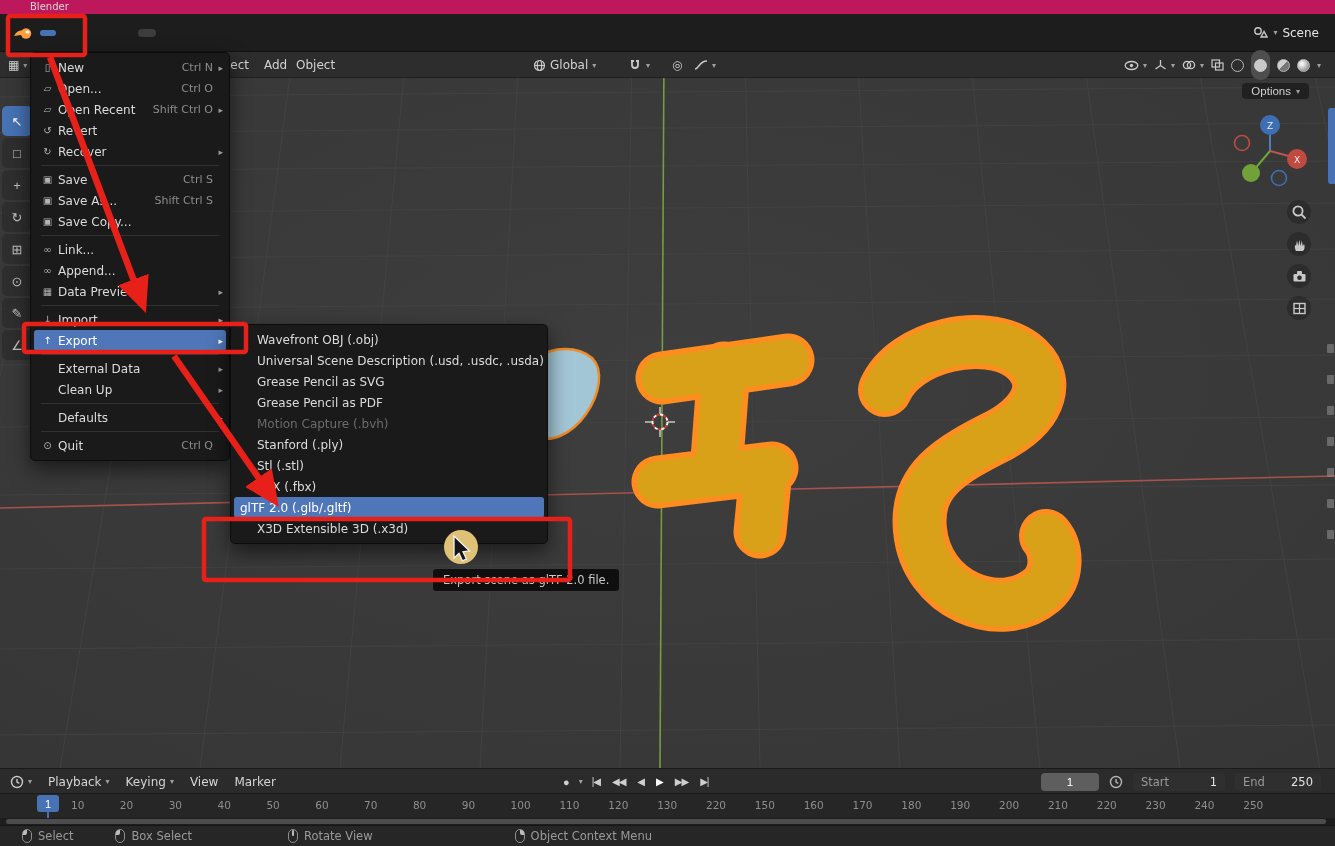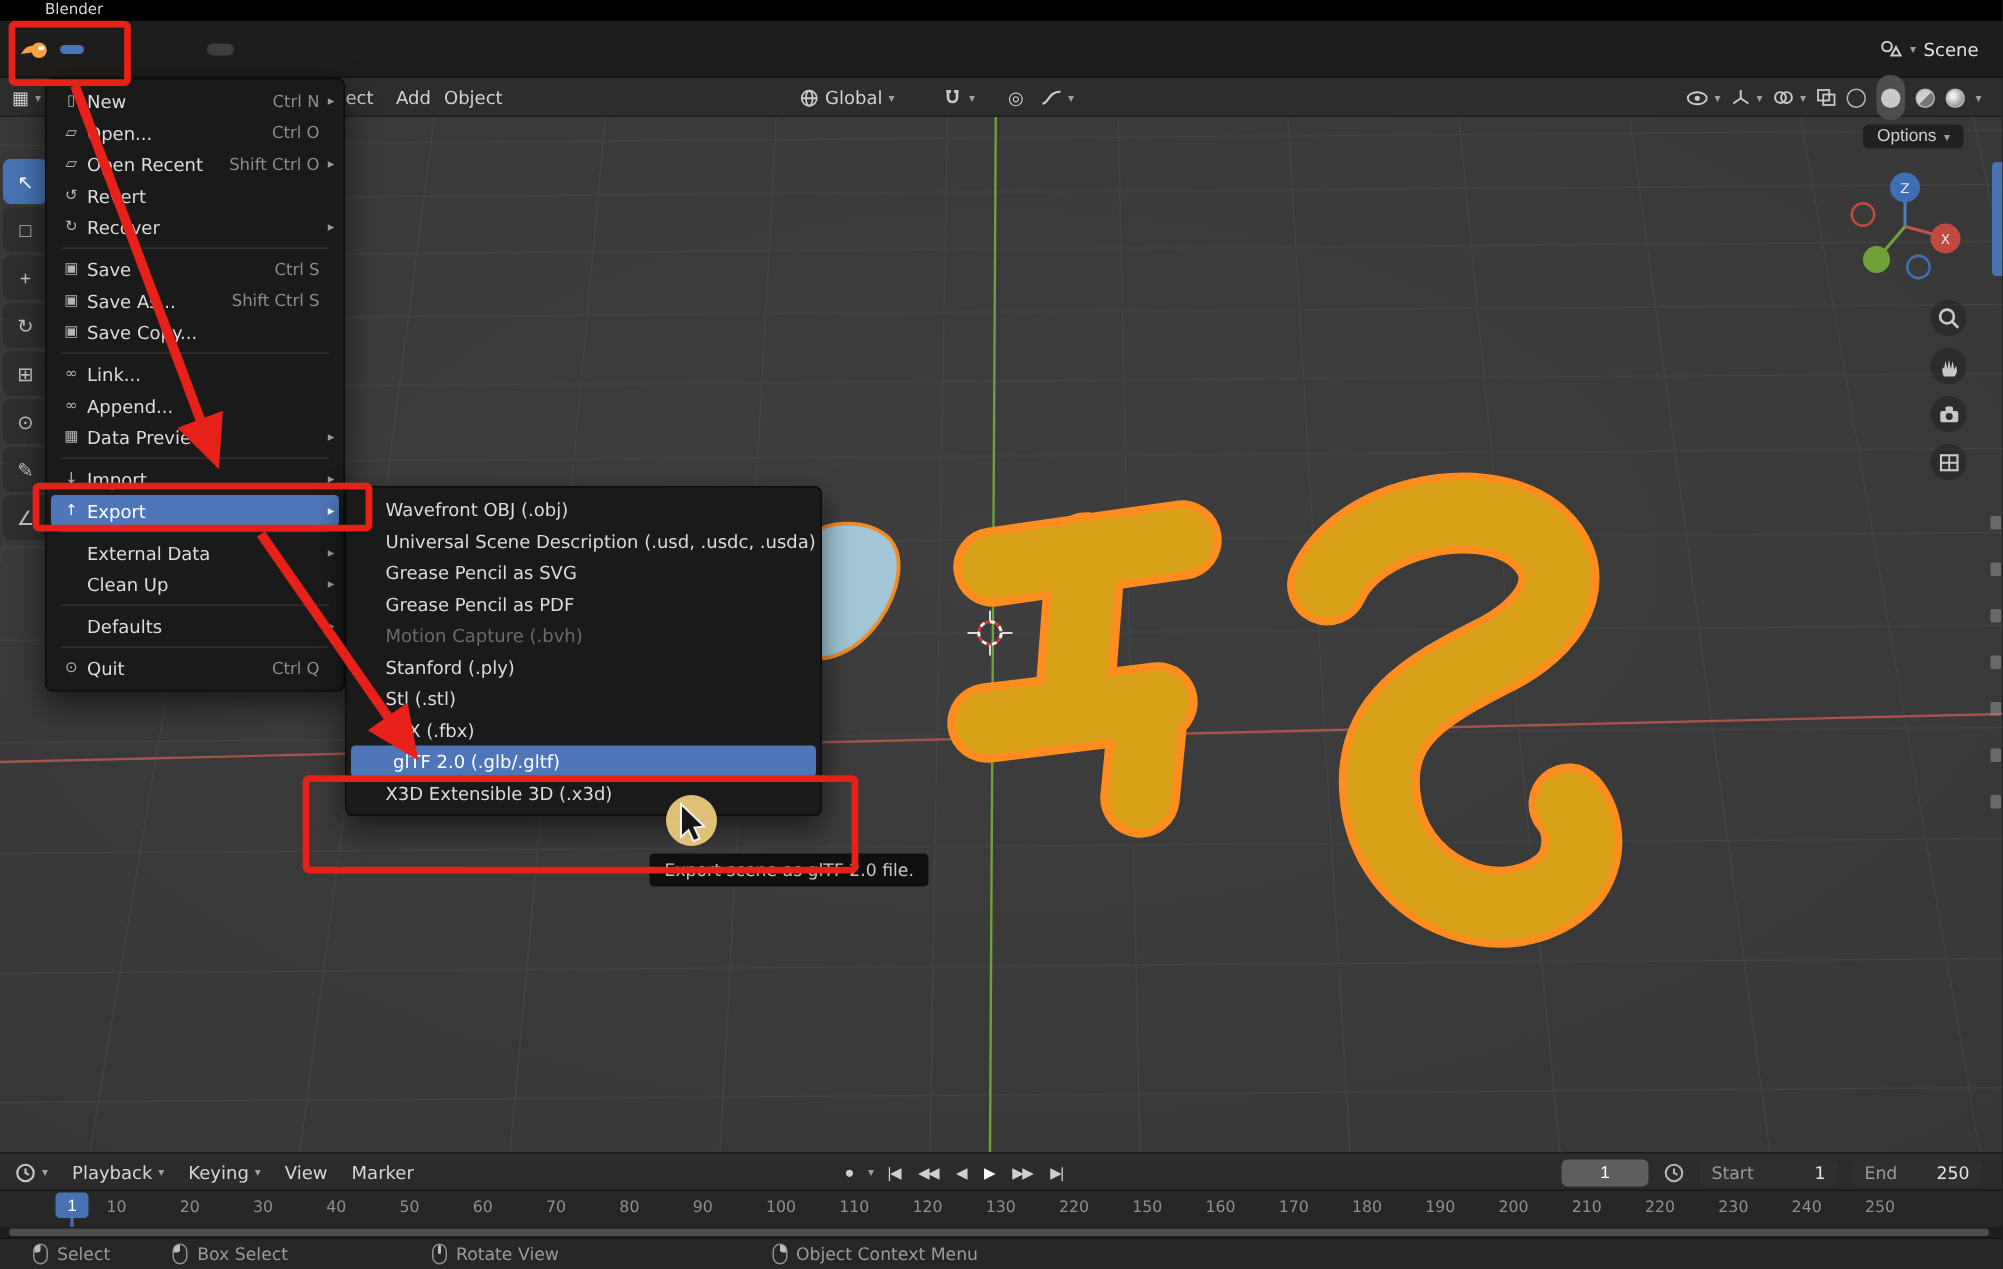--- a/index.html
+++ b/index.html
@@ -1,21 +1,21 @@
 <!DOCTYPE html>
 <html><head>
 <meta charset="utf-8">
 <style>
   * { margin:0; padding:0; box-sizing:border-box; }
   html,body { width:1335px; height:846px; overflow:hidden; background:#161616;
     font-family:"DejaVu Sans","Liberation Sans",sans-serif; }
   #app { position:relative; width:1335px; height:846px; background:#1d1d1d; }
 
   
-  .titlebar { position:absolute; left:0; top:0; width:100%; height:14px; background:#000000;
+  .titlebar { position:absolute; left:0; top:0; width:100%; height:14px; background:#be185d;
     color:#d8d8d8; font-size:10px; line-height:14px; padding-left:30px; }
 
   
   .topbar { position:absolute; left:0; top:14px; width:100%; height:38px; background:#1d1d1d;
     border-bottom:1px solid #121212; display:flex; align-items:center; color:#d6d6d6; font-size:12px; }
   .blender-logo { margin-left:12px; flex:0 0 auto; }
   .menus { display:flex; margin-left:6px; }
   .menu-btn { background:none; border:none; color:#d6d6d6; font:inherit; padding:3px 8px; border-radius:4px; cursor:default; }
   .menu-btn.open { background:#4772b3; color:#fff; }
   .tabs { display:flex; margin-left:18px; align-items:center; }
@@ -59,21 +59,21 @@
   .m-row .ic { flex:0 0 17px; font-size:10px; color:#b3b3b3; text-align:center; }
   .m-row .lbl { margin-left:2px; white-space:nowrap; }
   .m-row .sc { margin-left:auto; color:#8d8d8d; font-size:11px; padding-left:12px; white-space:nowrap; }
   .m-row .sub-arrow { width:10px; text-align:right; color:#9a9a9a; font-size:9px; visibility:hidden; }
   .m-row.has-sub .sub-arrow { visibility:visible; }
   .m-row.highlighted { background:#4f76b8; border-radius:3px; margin:0 3px; padding:0 3px 0 5px; color:#fff; }
   .m-row.highlighted .sc { color:#dfe8f5; } .m-row.highlighted .ic,.m-row.highlighted .sub-arrow { color:#fff; }
   .m-sep { height:1px; background:#323232; margin:3px 10px; }
   .x-row { display:flex; align-items:center; height:21px; padding:0 26px; font-size:12px; color:#dcdcdc; white-space:nowrap; }
   .x-row.disabled { color:#6b6b6b; }
-  .x-row.highlighted { background:#4f76b8; color:#fff; border-radius:3px; margin:0 3px; padding:0 28px; }
+  .x-row.highlighted { background:#4f76b8; color:#fff; border-radius:3px; margin:0 3px; padding:0 6px; }
 
   .tooltip { position:absolute; left:432px; top:568px; z-index:40; background:rgba(14,14,14,.96);
     border:1px solid #3c3c3c; border-radius:4px; color:#c8c8c8; font-size:11.5px; padding:4px 10px; white-space:nowrap; }
 
   
   .annotations { position:absolute; left:0; top:0; z-index:50; pointer-events:none; }
   .ann { fill:none; stroke:#e8201a; stroke-width:4.5; }
   .ann-line { stroke:#e8201a; stroke-width:6.5; }
   .cursor-ov { position:absolute; left:0; top:0; z-index:55; pointer-events:none; }
 

